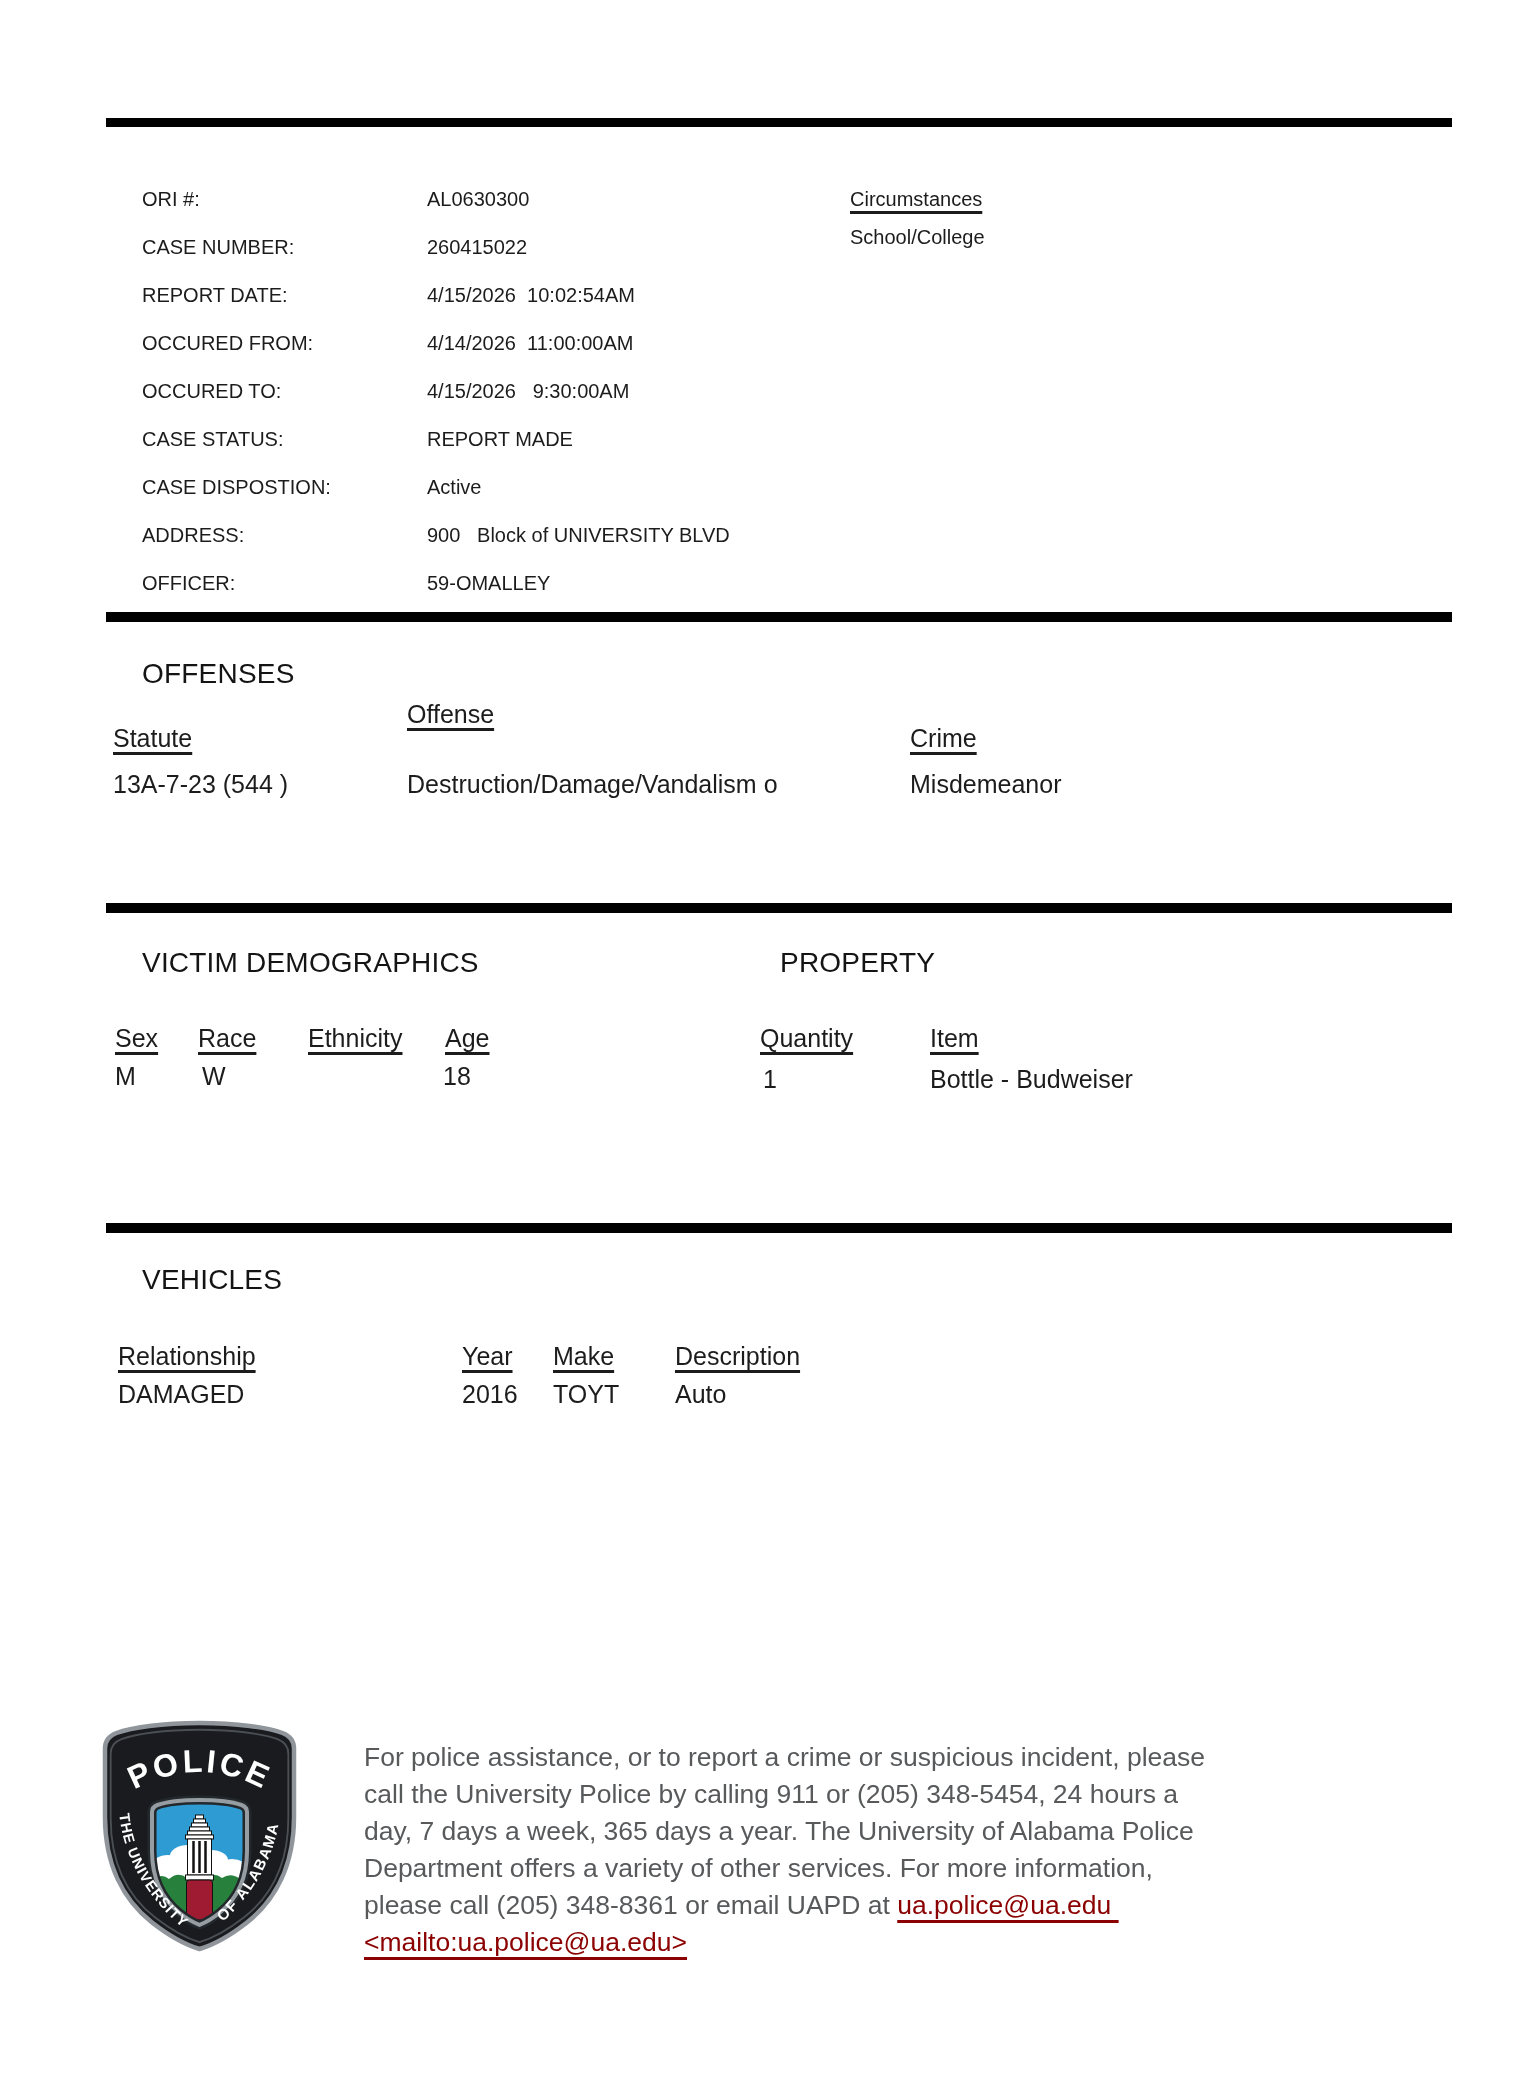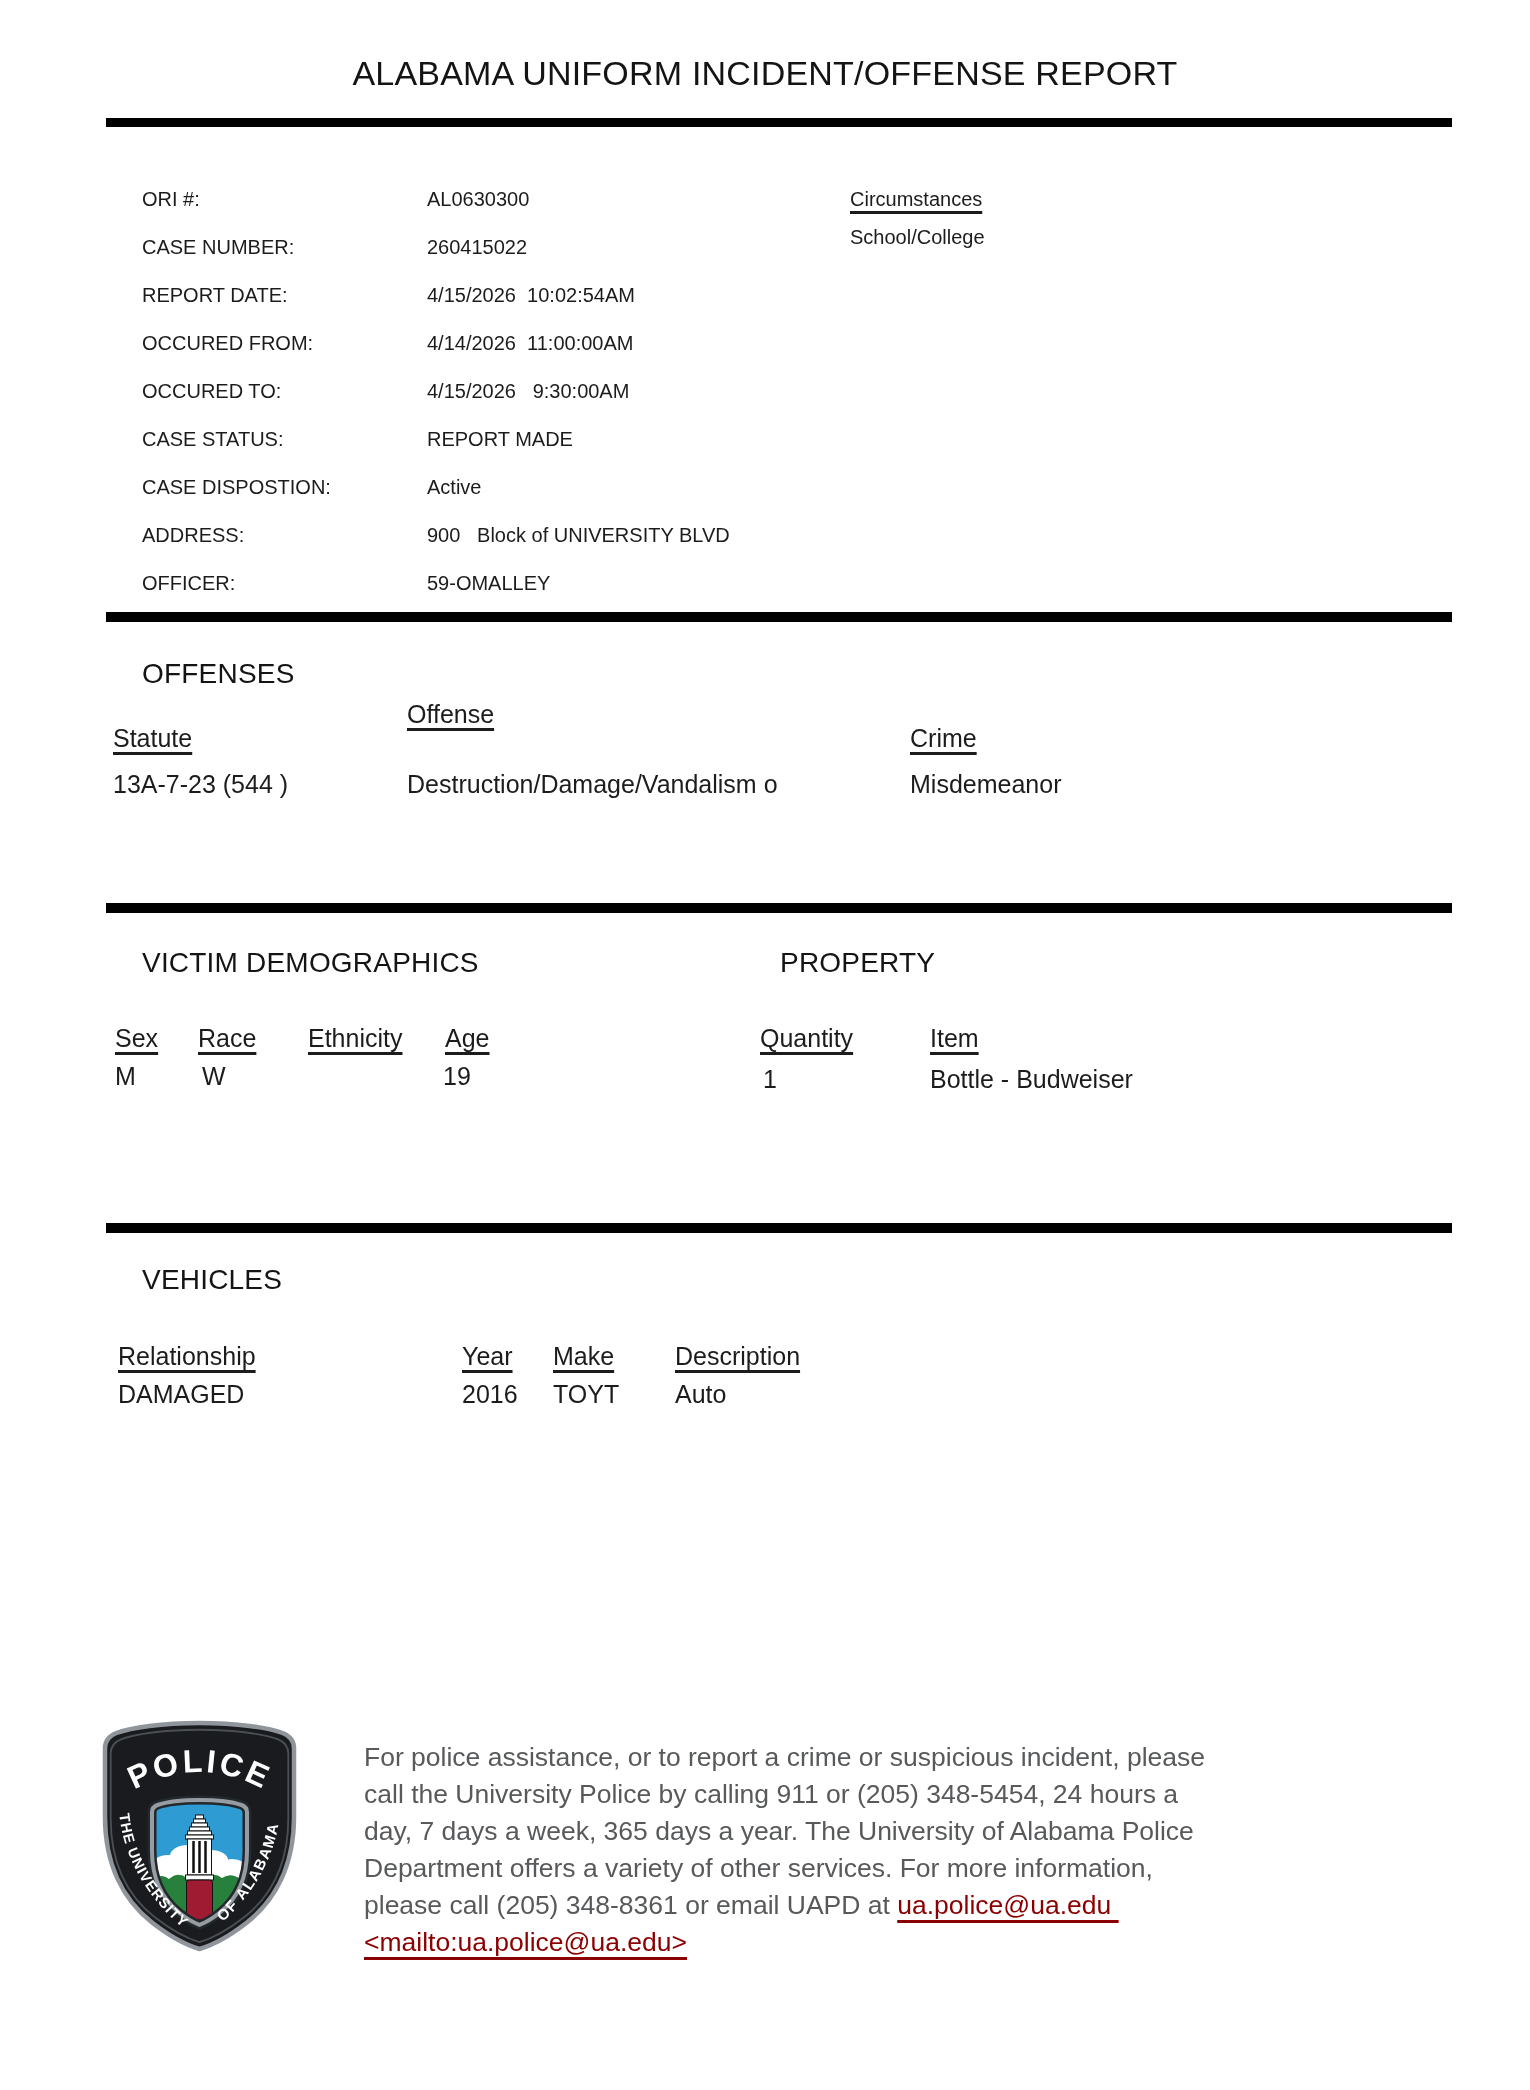--- a/index.html
+++ b/index.html
@@ -57,21 +57,20 @@
     cursor:pointer;
   }
   .badge{left:98px;top:1718px;width:203px;height:238px;}
   .badge-text{font-family:"Liberation Sans", sans-serif;font-weight:bold;fill:#ffffff;}
 </style>
 </head>
 <body>
 
 <div class="page">
 
-  <div class="abs title">ALABAMA UNIFORM INCIDENT/OFFENSE REPORT</div>
   <div class="abs rule rule1"></div>
 
   <div>
     <span class="abs ftext flabel" style="top:188px">ORI #:</span>
     <span class="abs ftext fvalue" style="top:188px">AL0630300</span>
     <span class="abs ftext flabel" style="top:236px">CASE NUMBER:</span>
     <span class="abs ftext fvalue" style="top:236px">260415022</span>
     <span class="abs ftext flabel" style="top:284px">REPORT DATE:</span>
     <span class="abs ftext fvalue" style="top:284px">4/15/2026  10:02:54AM</span>
     <span class="abs ftext flabel" style="top:332px">OCCURED FROM:</span>
@@ -107,21 +106,21 @@
 
   <span class="abs heading" style="left:110px;top:947px">VICTIM DEMOGRAPHICS</span>
   <span class="abs cell uh" style="left:115px;top:1024px">Sex</span>
   <span class="abs cell uh" style="left:198px;top:1024px">Race</span>
   <span class="abs cell uh" style="left:308px;top:1024px">Ethnicity</span>
   <span class="abs cell uh" style="left:445px;top:1024px">Age</span>
   <div>
     <span class="abs cell" style="left:115px;top:1062px">M</span>
     <span class="abs cell" style="left:202px;top:1062px">W</span>
     <span class="abs cell" style="left:308px;top:1062px"></span>
-    <span class="abs cell" style="left:443px;top:1062px">19</span>
+    <span class="abs cell" style="left:443px;top:1062px">18</span>
   </div>
 
   <span class="abs heading" style="left:748px;top:947px">PROPERTY</span>
   <span class="abs cell uh" style="left:760px;top:1024px">Quantity</span>
   <span class="abs cell uh" style="left:930px;top:1024px">Item</span>
   <div>
     <span class="abs cell" style="left:763px;top:1065px">1</span>
     <span class="abs cell" style="left:930px;top:1065px">Bottle - Budweiser</span>
   </div>
 

